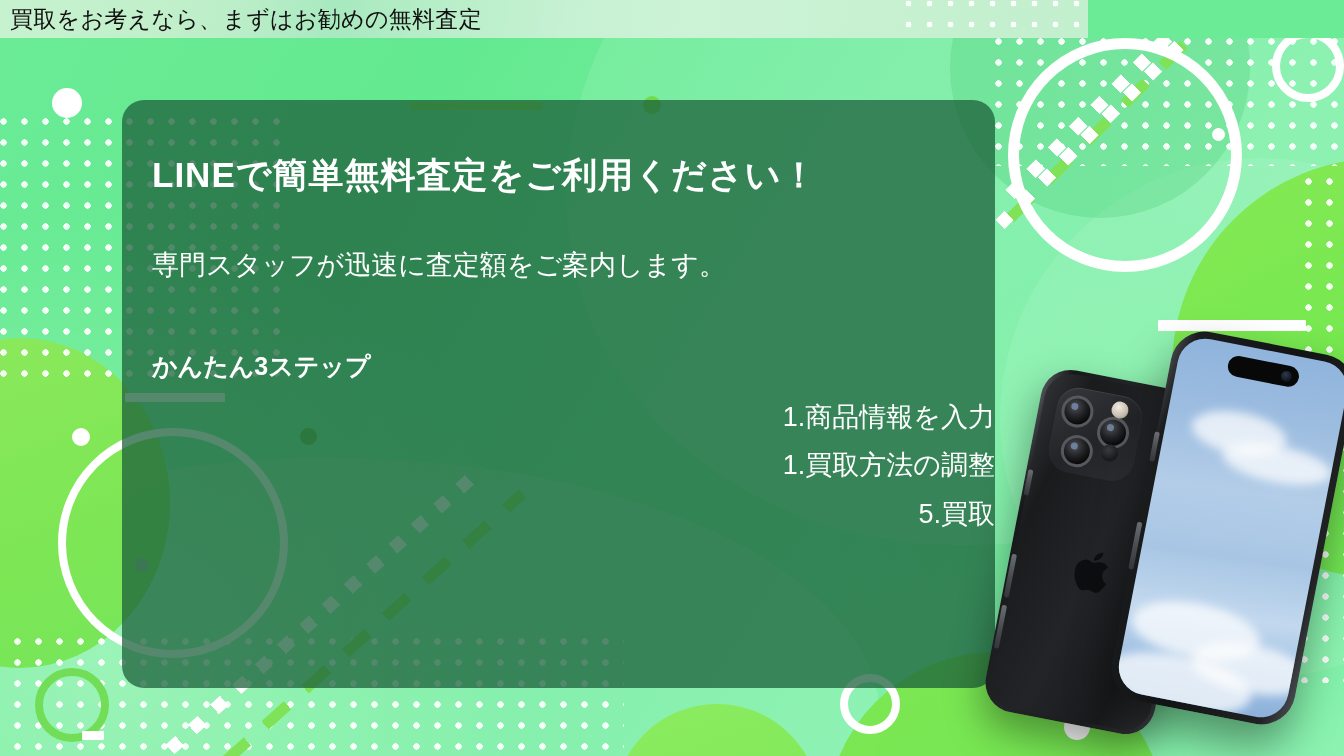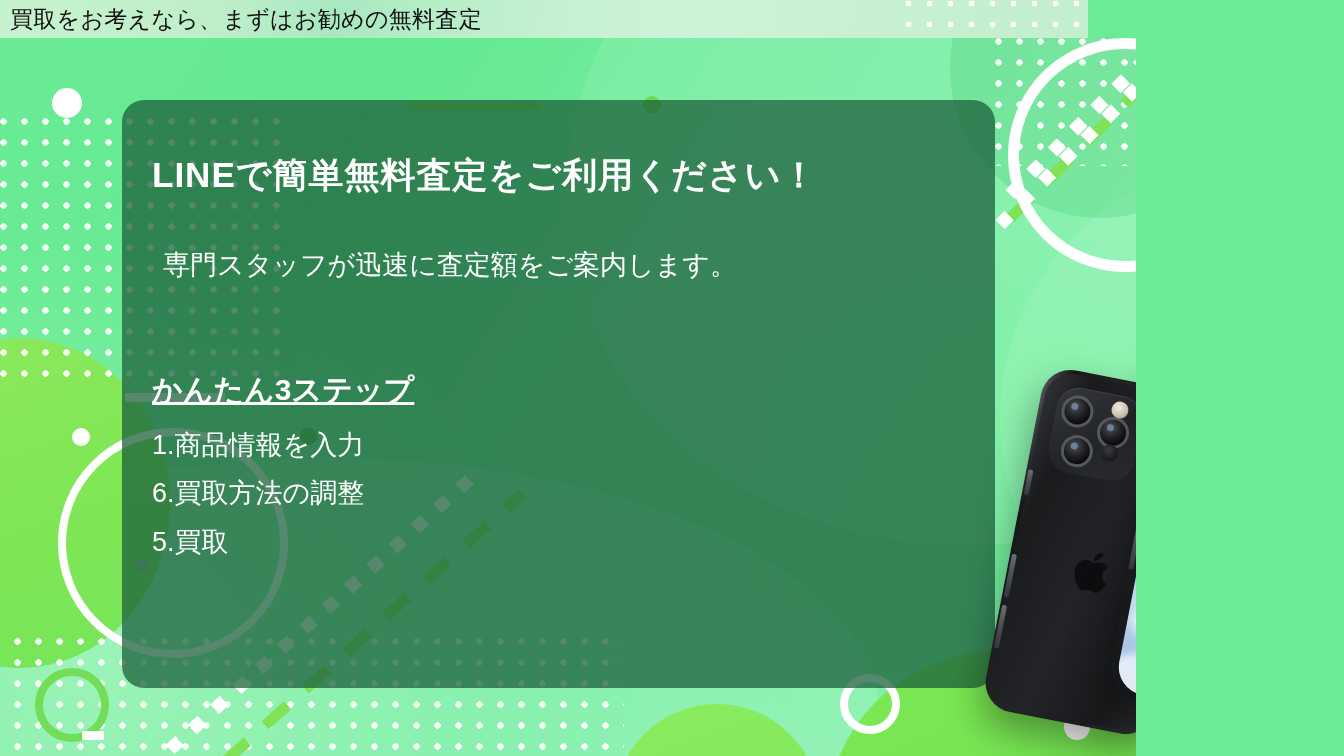--- a/index.html
+++ b/index.html
@@ -51,21 +51,21 @@
     position: absolute;
     background-image:
       radial-gradient(circle at 3.5px 3.5px, rgba(255,255,255,.95) 2.8px, rgba(255,255,255,0) 3.1px);
     background-size: 21px 21px;
   }
 
   
   #hero {
     position: absolute;
     left: 0; top: 38px;
-    width: 1136px;
+    width: 1344px;
     height: 718px;
     overflow: hidden;
     background:
       radial-gradient(ellipse 760px 520px at 96% 62%, #6ff09a 0%, rgba(111,240,154,0) 62%),
       radial-gradient(ellipse 620px 640px at 8% 86%, #8df3ae 0%, rgba(141,243,174,0) 70%),
       linear-gradient(122deg, #6beb96 0%, #63e98f 26%, #73eda0 48%, #7aefa6 66%, #86f1ad 86%, #93f3b6 100%);
   }
 
   
   .swoosh {
@@ -223,38 +223,36 @@
     line-height: 1.2;
     margin: 0 0 46px 0;
     white-space: nowrap;
   }
   .panel-line {
     font-size: 27px;
     color: #ffffff;
     line-height: 1.72;
     white-space: nowrap;
     font-weight: 400;
-    margin-left: 11px;
   }
   #panel-steps-title {
-    font-size: 30px;
+    font-size: 25px;
     font-weight: bold;
     color: #ffffff;
-    margin-top: 82px;
+    margin-top: 62px;
     white-space: nowrap;
-    text-decoration: underline;
   }
   .step-item {
     font-size: 27px;
     color: #ffffff;
     line-height: 1.78;
     white-space: nowrap;
     font-weight: 400;
   }
-  #panel-steps-list { margin-top: 10px; }
+  #panel-steps-list { margin-top: 10px; text-align: right; }
 
   
   #phones {
     position: absolute;
     left: 1004px;
     top: 298px;
     width: 340px;
     height: 420px;
   }
   
@@ -438,21 +436,21 @@
       <h1 id="panel-heading">LINEで簡単無料査定をご利用ください！</h1>
 
       <div>
         <div class="panel-line">専門スタッフが迅速に査定額をご案内します。</div>
       </div>
 
       <div id="panel-steps-title">かんたん3ステップ</div>
 
       <div id="panel-steps-list">
         <div class="step-item">1.商品情報を入力</div>
-        <div class="step-item">6.買取方法の調整</div>
+        <div class="step-item">1.買取方法の調整</div>
         <div class="step-item">5.買取</div>
       </div>
     </div>
 
     <div id="phones">
 
       <div id="phone-back">
         <div id="phone-back-inner">
           <div id="camera-module">
             <div class="lens" id="lens1"></div>

